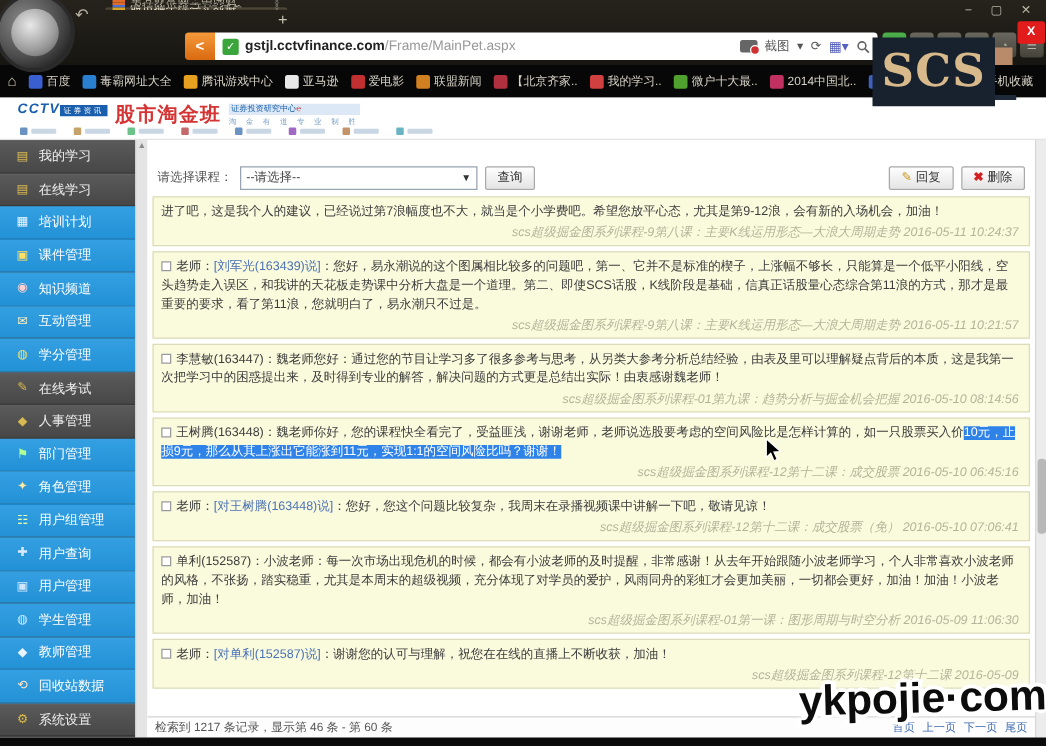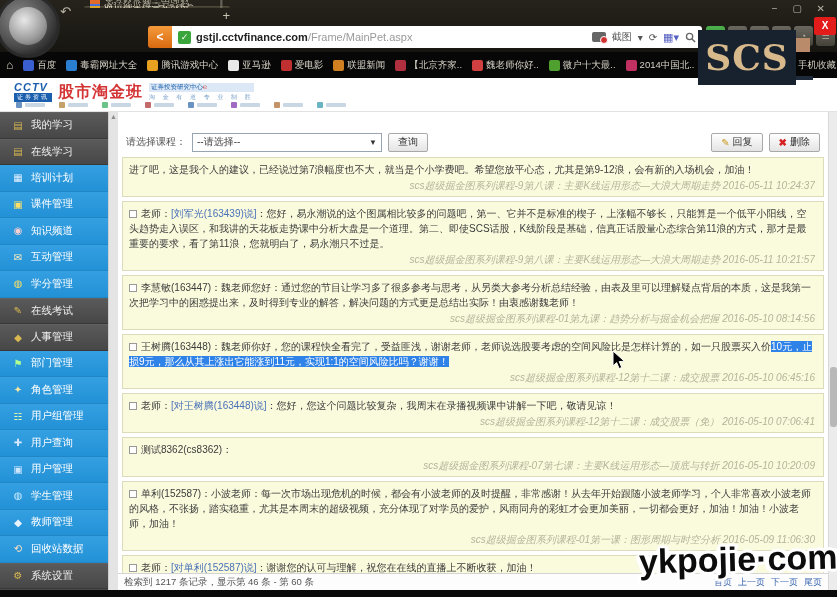--- a/index.html
+++ b/index.html
@@ -53,21 +53,21 @@
   .bookmarkbar { position:absolute; top:52px; left:0; width:837px; height:26px; background:#070707;
     display:flex; align-items:center; padding:0 6px; gap:10px; overflow:hidden; }
   .bm { display:flex; align-items:center; gap:3px; color:#d6d2c6; font-size:9.5px; white-space:nowrap; }
   .bm .fav { width:11px; height:11px; border-radius:2px; flex:0 0 auto; }
   .bm-home { color:#cfcabb; font-size:12px; }
 
   
   .page-header { position:absolute; top:78px; left:0; width:837px; height:34px; background:#fff;
     border-bottom:1px solid #e2e2e2; }
   .logo-wrap { position:absolute; left:14px; top:3px; display:flex; align-items:flex-start; gap:6px; }
-  .cctv-box { display:flex; flex-direction:column; align-items:flex-start; color:#1a5fae; }
+  .cctv-box { display:flex; flex-direction:row; align-items:flex-end; color:#1a5fae; }
   .cctv-top { font-weight:bold; font-style:italic; font-size:11px; letter-spacing:1px; }
   .cctv-sub { font-size:6px; background:#1a5fae; color:#fff; padding:0 3px; letter-spacing:2px; }
   .logo-title { color:#d43434; font-weight:bold; font-size:16px; letter-spacing:1px; margin-top:1px; }
   .logo-side { display:flex; flex-direction:column; margin-top:2px; }
   .logo-side .l1 { font-size:6.5px; color:#1a5fae; background:#dce8f5; padding:0 2px; }
   .logo-side .l1 b { color:#d43434; }
   .logo-side .l2 { font-size:6px; color:#7aa0c8; letter-spacing:3px; margin-top:1px; }
   .hdr-nav { position:absolute; left:16px; top:24px; display:flex; gap:14px; align-items:center; }
   .chip { display:flex; align-items:center; gap:3px; }
   .chip .ci { width:6px; height:6px; border-radius:1px; }
@@ -225,21 +225,21 @@
         <span class="bm">
           <span class="fav" style="background: rgb(208, 128, 32);"></span>
           <span>联盟新闻</span>
         </span>
         <span class="bm">
           <span class="fav" style="background: rgb(176, 48, 64);"></span>
           <span>【北京齐家..</span>
         </span>
         <span class="bm">
           <span class="fav" style="background: rgb(208, 64, 64);"></span>
-          <span>魏老师你好..</span>
+          <span>我的学习..</span>
         </span>
         <span class="bm">
           <span class="fav" style="background: rgb(80, 160, 48);"></span>
           <span>微户十大最..</span>
         </span>
         <span class="bm">
           <span class="fav" style="background: rgb(192, 48, 96);"></span>
           <span>2014中国北..</span>
         </span>
         <span class="bm">
@@ -416,24 +416,20 @@
         </div>
         <div class="msg-row">
           <div class="msg-text"><span class="cb"></span><span>王树腾(163448)：魏老师你好，您的课程快全看完了，受益匪浅，谢谢老师，老师说选股要考虑的空间风险比是怎样计算的，如一只股票买入价</span><span class="seg-hl">10元，止损9元，那么从其上涨出它能涨到11元，实现1:1的空间风险比吗？谢谢！</span></div>
           <div class="msg-footer">scs超级掘金图系列课程-12第十二课：成交股票 2016-05-10 06:45:16</div>
         </div>
         <div class="msg-row">
           <div class="msg-text"><span class="cb"></span><span>老师：</span><span class="seg-link">[对王树腾(163448)说]</span><span>：您好，您这个问题比较复杂，我周末在录播视频课中讲解一下吧，敬请见谅！</span></div>
           <div class="msg-footer">scs超级掘金图系列课程-12第十二课：成交股票（免） 2016-05-10 07:06:41</div>
         </div>
         <div class="msg-row">
-          <div class="msg-text"><span class="cb"></span><span>测试8362(cs8362)：</span></div>
-          <div class="msg-footer">scs超级掘金图系列课程-07第七课：主要K线运用形态—顶底与转折 2016-05-10 10:20:09</div>
-        </div>
-        <div class="msg-row">
           <div class="msg-text"><span class="cb"></span><span>单利(152587)：小波老师：每一次市场出现危机的时候，都会有小波老师的及时提醒，非常感谢！从去年开始跟随小波老师学习，个人非常喜欢小波老师的风格，不张扬，踏实稳重，尤其是本周末的超级视频，充分体现了对学员的爱护，风雨同舟的彩虹才会更加美丽，一切都会更好，加油！加油！小波老师，加油！</span></div>
           <div class="msg-footer">scs超级掘金图系列课程-01第一课：图形周期与时空分析 2016-05-09 11:06:30</div>
         </div>
         <div class="msg-row">
           <div class="msg-text"><span class="cb"></span><span>老师：</span><span class="seg-link">[对单利(152587)说]</span><span>：谢谢您的认可与理解，祝您在在线的直播上不断收获，加油！</span></div>
           <div class="msg-footer">scs超级掘金图系列课程-12第十二课 2016-05-09</div>
         </div>
       </div>
     <div class="status-bar">
       <span>检索到 1217 条记录，显示第 46 条 - 第 60 条</span>

